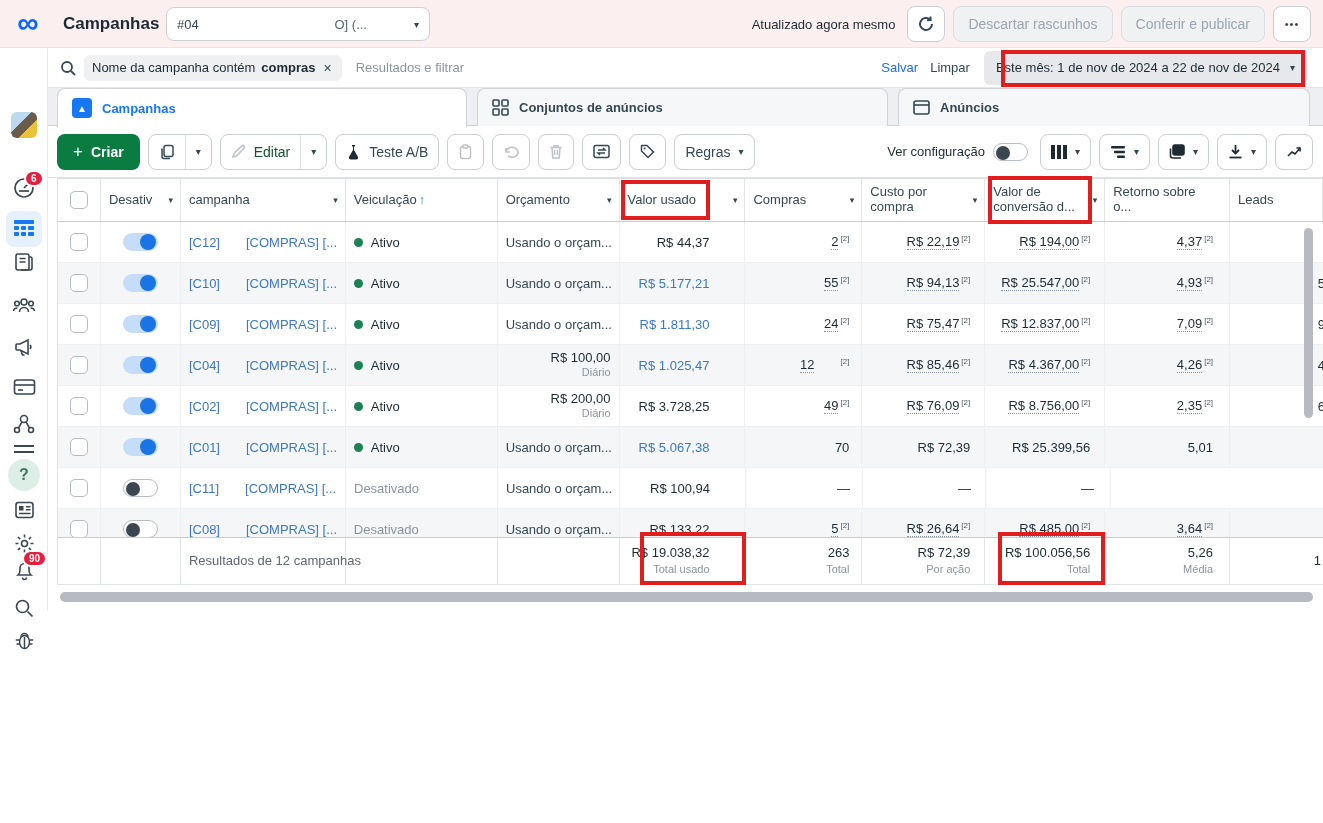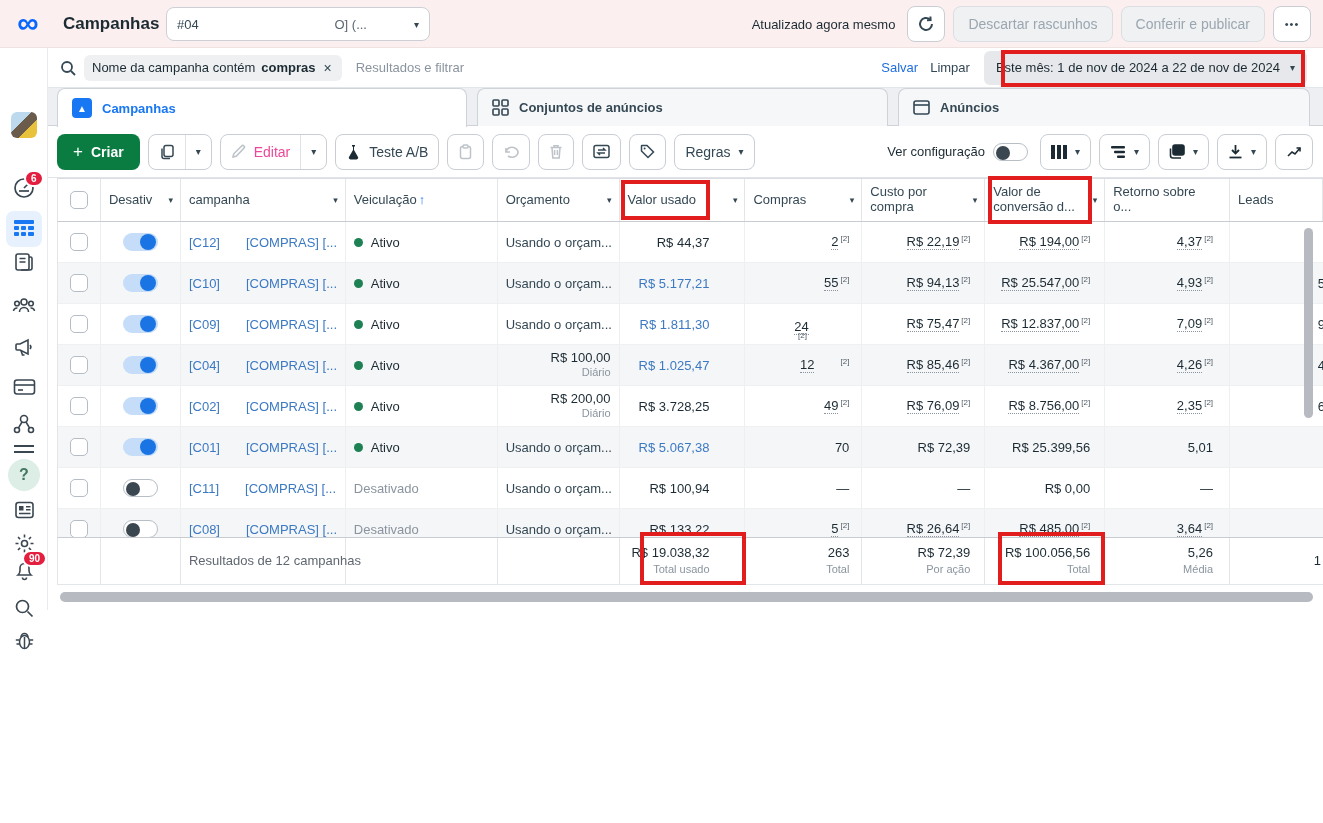--- a/index.html
+++ b/index.html
@@ -78,21 +78,21 @@
   .btn-create {
     height:36px; background:#0a7c42; color:#fff; border:none; border-radius:8px;
     display:flex; align-items:center; gap:8px; padding:0 16px; font-size:14px; font-weight:700; cursor:pointer;
   }
   .group { display:flex; align-items:stretch; border:1px solid #c9ced4; border-radius:8px; background:#fff; height:36px; }
   .group > .gbtn {
     display:flex; align-items:center; justify-content:center; padding:0 10px; gap:8px;
     font-size:14px; color:#344854; cursor:pointer;
   }
   .group > .gbtn + .gbtn { border-left:1px solid #dfe2e6; }
-  .gbtn.disabled { color:#ec4899; }
+  .gbtn.disabled { color:#14532d; }
   .toggle { width:35px; height:18px; border-radius:10px; position:relative; cursor:pointer; }
   .toggle .knob { width:14px; height:14px; border-radius:50%; position:absolute; top:2px; }
   .toggle.on { background:#c5ddf8; }
   .toggle.on .knob { right:2px; background:#1b74e4; width:16px;height:16px;top:1px;}
   .toggle.off { background:#fff; border:1px solid #b7bec5; }
   .toggle.off .knob { left:2px; background:#3a4650; }
   .viewsetup { display:flex; align-items:center; gap:8px; font-size:13px; color:#1c2b33; margin-right:4px;}
   .colbars { display:flex; gap:2px; }
   .colbars i { width:4px; height:14px; background:#1c2b33; display:block; }
   
@@ -506,21 +506,21 @@
     <div class="td" style="width:152px;">
           <span class="status-dot"></span>
           <span>Ativo</span>
         </div>
     <div class="td " style="width:122px;">
           <span style="color:#344854;">Usando o orçam...</span>
         </div>
     <div class="td right" style="width:126px;padding-right:35px;">
           <span class="spendlink">R$ 1.811,30</span>
         </div>
-    <div class="td right" style="width:117px;padding-right:12px;flex-direction:column;">
+    <div class="td right" style="width:117px;padding-right:12px;">
           <span class="dotted ">24</span>
           <sup class="ref">[2]</sup>
         </div>
     <div class="td right" style="width:123px;padding-right:14px;">
           <span class="dotted ">R$ 75,47</span>
           <sup class="ref">[2]</sup>
         </div>
     <div class="td right" style="width:120px;padding-right:14px;">
           <span class="dotted ">R$ 12.837,00</span>
           <sup class="ref">[2]</sup>
@@ -680,23 +680,20 @@
           <span style="color:#344854;">Usando o orçam...</span>
         </div>
     <div class="td right" style="width:126px;padding-right:35px;">
           <span class="">R$ 100,94</span>
         </div>
     <div class="td right" style="width:117px;padding-right:12px;">
           <span>—</span>
         </div>
     <div class="td right" style="width:123px;padding-right:14px;">
           <span>—</span>
-        </div>
-    <div class="td right" style="width:120px;padding-right:14px;">
-          <span class="">R$ 0,00</span>
         </div>
     <div class="td right" style="width:125px;padding-right:16px;">
           <span>—</span>
         </div>
     <div class="td right" style="width:93px;padding-right:4px;border-right:none;">
           <span style="margin-right:-6px;"></span>
         </div>
   </div>
       <div class="tr alt">
     <div class="td" style="width:43px;justify-content:center;">

